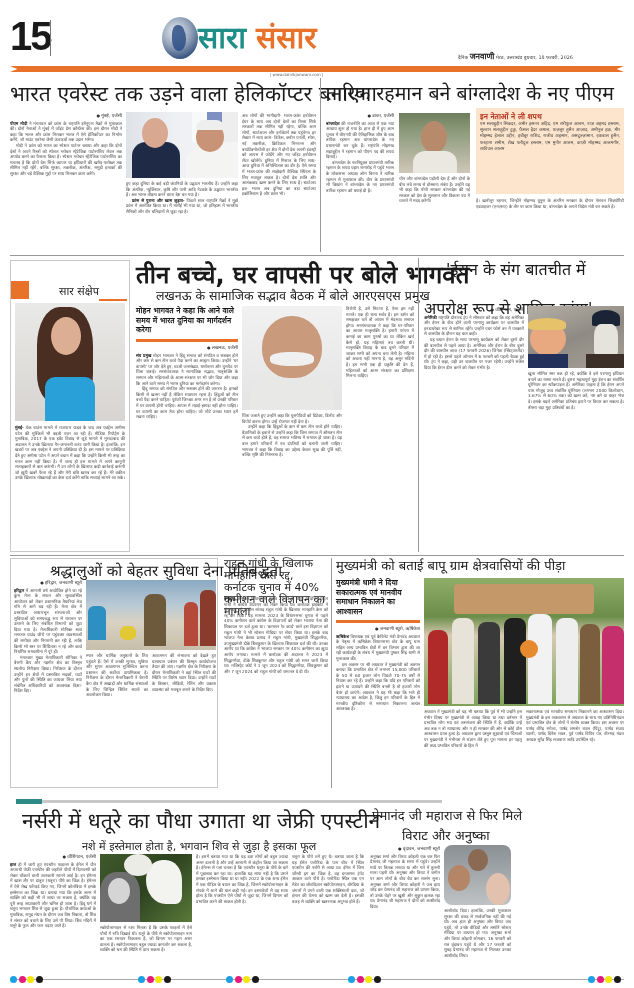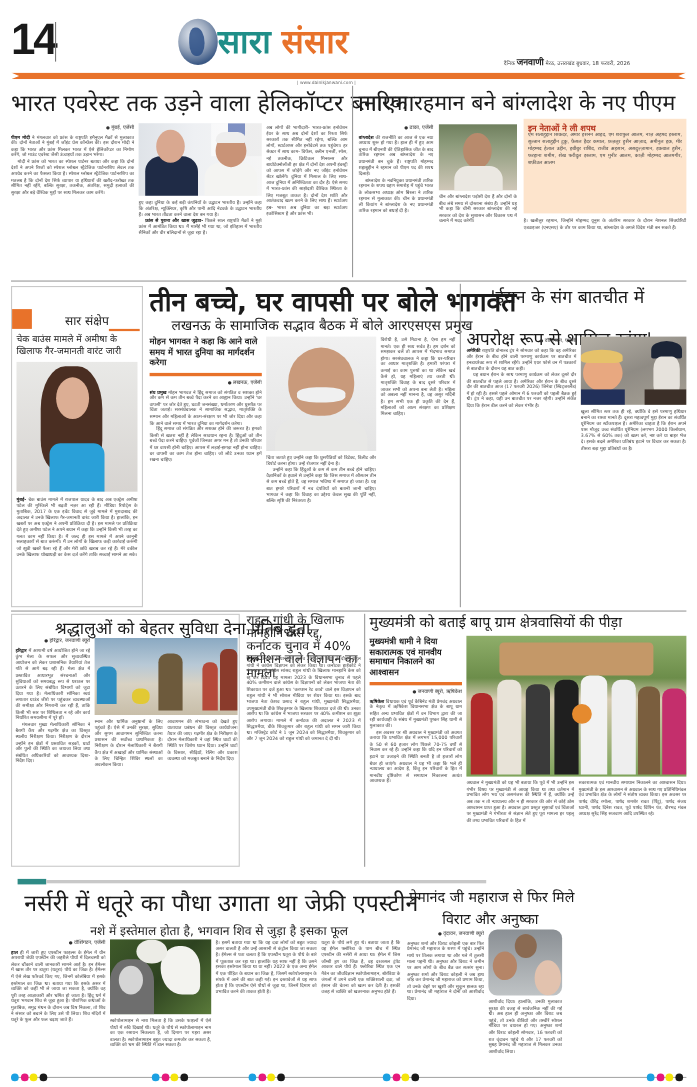--- a/index.html
+++ b/index.html
@@ -37,21 +37,21 @@
   .shaded { background: #fde4cc; }
   .subhl { font-weight: bold; color: #1a1a1a; font-size: 7.6px; line-height: 9.5px; }
 
   .regmarks { display: flex; gap: 1.6px; align-items: center; }
   .dot { width: 7px; height: 7px; border-radius: 50%; }
   .reg-line { height: 1px; background: #aaa; }
 </style>
 </head>
 <body>
 
-<div class="abs page-no">14</div>
+<div class="abs page-no">15</div>
 <div class="abs page-rule"></div>
 <div class="abs globe"></div>
 <div class="abs globe-land"></div>
 <div class="abs brand1">सारा</div>
 <div class="abs brand2">संसार</div>
 <div class="abs meta">
   <span>दैनिक</span>
   <b>जनवाणी</b>
   <span>मेरठ, उत्तराखंड बुधवार,  18 फरवरी,  2026</span>
 </div>
@@ -97,21 +97,20 @@
 <div class="abs txt" style="left:476px;top:198px;width:148px;height:53px;">है। खलीलुर रहमान, जिन्होंने मोहम्मद यूनुस के अंतरिम सरकार के दौरान नेशनल सिक्योरिटी एडवाइजर (एनएसए) के तौर पर काम किया था, बांग्लादेश के अगले विदेश मंत्री बन सकते हैं।</div>
 
 <div class="abs rule-h" style="left:10px;top:255px;width:614px;"></div>
 
 <div class="abs box" style="left:10px;top:260px;width:120px;height:292px;">
   <div style="height:18px;display:flex;align-items:center;margin-top:20px;">
     <div class="orange-bar" style="width:18px;height:18px;"></div>
     <div style="flex:1;text-align:center;font-size:11px;color:#222;">सार संक्षेप</div>
   </div>
   <div class="orange-bar" style="height:2px;margin:0 2px 0 88px;"></div>
-  <div style="font-size:8.3px;line-height:11px;color:#222;padding:2px 4px;">चेक बाउंस मामले में अमीषा के खिलाफ गैर-जमानती वारंट जारी</div>
   <div class="photo" style="margin:2px 4px;height:118px;background:linear-gradient(180deg,#e9e9e7 0%,#d7d4d1 100%);position:relative;">
     <div style="position:absolute;left:22px;top:4px;width:56px;height:96px;background:#4a2e22;border-radius:40% 40% 30% 30%;"></div>
     <div style="position:absolute;left:36px;top:14px;width:30px;height:38px;background:#dcae94;border-radius:50%;"></div>
     <div style="position:absolute;left:30px;top:74px;width:50px;height:44px;background:#2aa0d8;border-radius:10px 10px 0 0;"></div>
   </div>
   <div class="txt" style="padding:2px 4px;height:126px;">
     <b>मुंबई-</b> <span>चेक बाउंस मामले में राजपाल यादव के बाद अब एक्ट्रेस अमीषा पटेल की मुश्किलें भी बढ़ती नज़र आ रही हैं। मीडिया रिपोर्ट्स के मुताबिक, 2017 के एक इवेंट विवाद से जुड़े मामले में मुरादाबाद की अदालत ने उनके खिलाफ गैर-जमानती वारंट जारी किया है। हालांकि, इन खबरों पर अब एक्ट्रेस ने अपनी प्रतिक्रिया दी है। इस मामले पर प्रतिक्रिया देते हुए अमीषा पटेल ने अपने बयान में कहा कि उन्होंने किसी भी तरह का गलत काम नहीं किया है। मैं जल्द ही इस मामले में अपने कानूनी सलाहकारों से बात करूंगी। मैं उन लोगों के खिलाफ कड़ी कार्रवाई करूंगी जो झूठी खबरें फैला रहे हैं और मेरी छवि खराब कर रहे हैं। मेरे वकील उनके खिलाफ धोखाधड़ी का केस दर्ज करेंगे ताकि सच्चाई सामने आ सके।</span>
   </div>
 </div>
 

